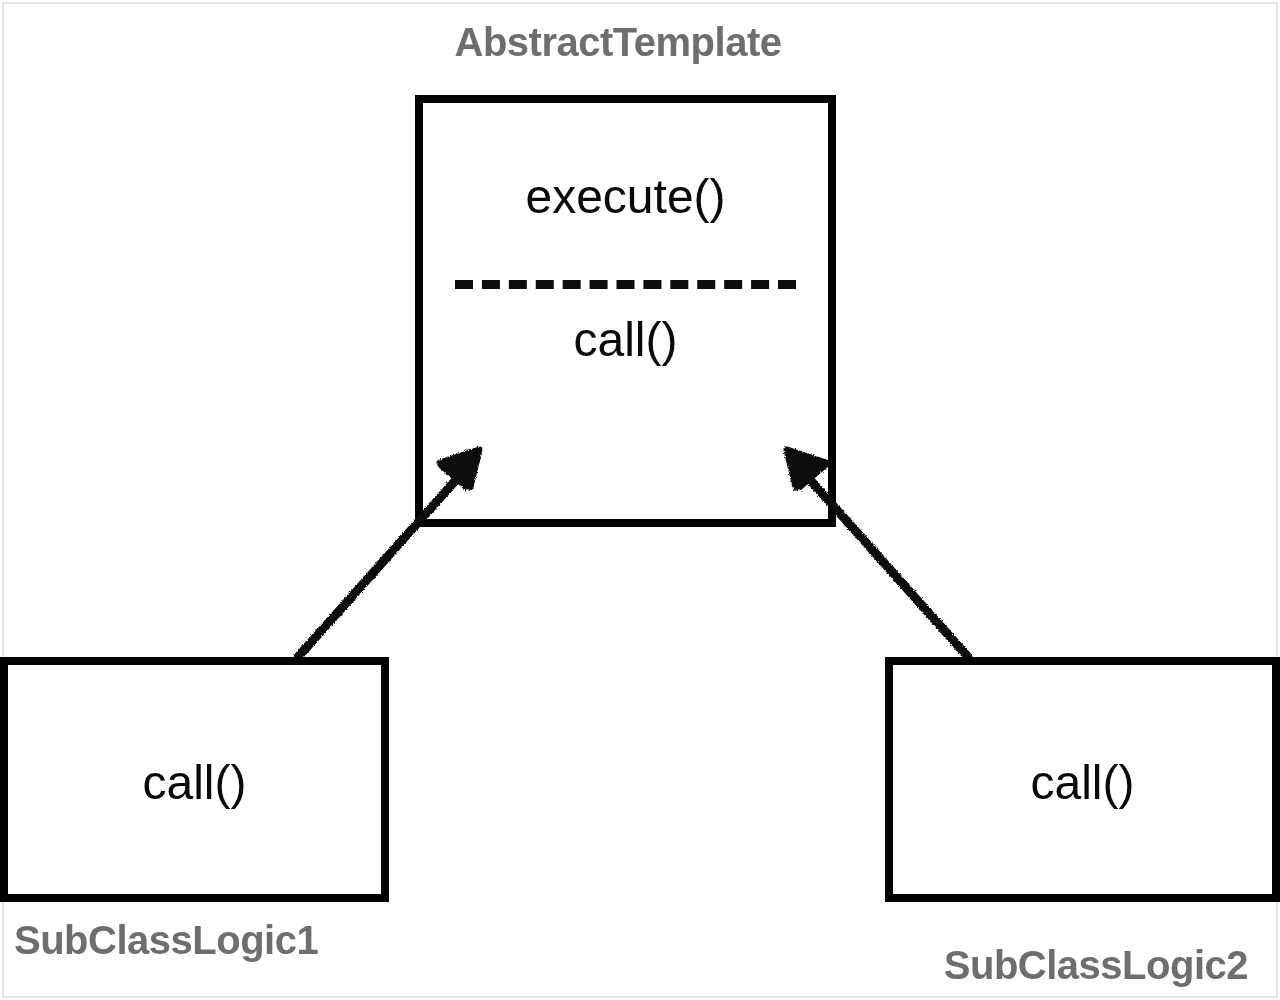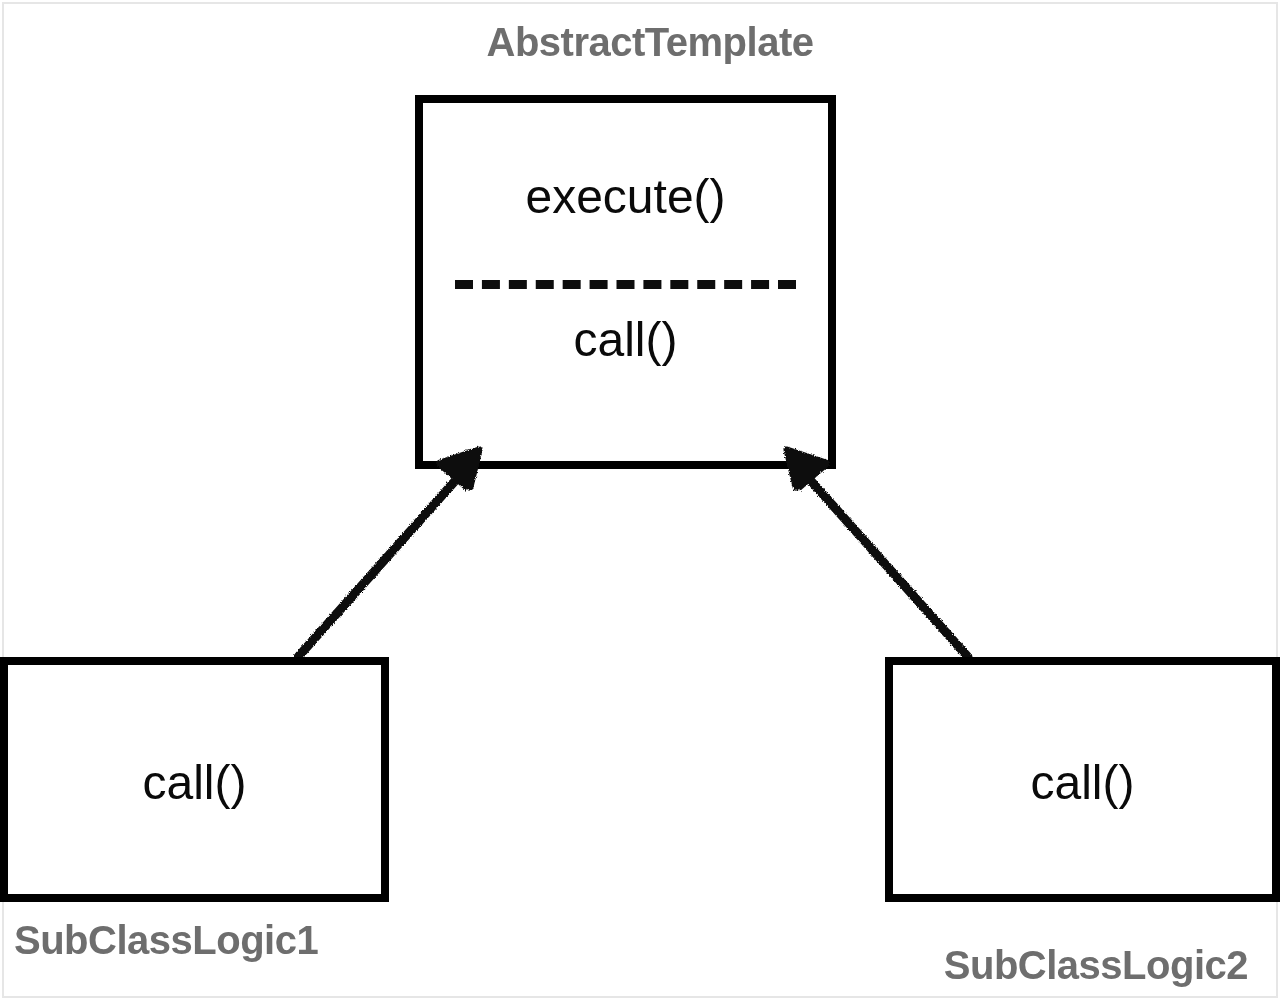--- a/index.html
+++ b/index.html
@@ -70,23 +70,23 @@
     pointer-events: none;
   }
 </style>
 </head>
 <body>
 
 <div id="canvas">
 
   <div id="frame-border"></div>
 
-  <div class="class-title" style="left:0; right:0; top:22px; width:1236px; text-align:center;padding-left:32px;">AbstractTemplate</div>
+  <div class="class-title" style="left:0; right:0; top:22px; width:1236px; text-align:center;">AbstractTemplate</div>
 
-  <div class="uml-box" style="left:415px; top:95px; width:421px; height:374px;">
+  <div class="uml-box" style="left:415px; top:95px; width:421px; height:432px;">
     <div class="member" style="top:70px;">execute()</div>
     <div class="sep-line" style="left:32px; right:32px; top:177px;"></div>
     <div class="member" style="top:213px;">call()</div>
   </div>
 
   <svg class="arrows" viewBox="0 0 1280 1000">
     <defs>
       <filter id="rough" x="-30%" y="-30%" width="160%" height="160%">
         <feTurbulence type="fractalNoise" baseFrequency="0.75" numOctaves="3" seed="7" result="noise"></feTurbulence>
         <feDisplacementMap in="SourceGraphic" in2="noise" scale="3.2" xChannelSelector="R" yChannelSelector="G"></feDisplacementMap>

